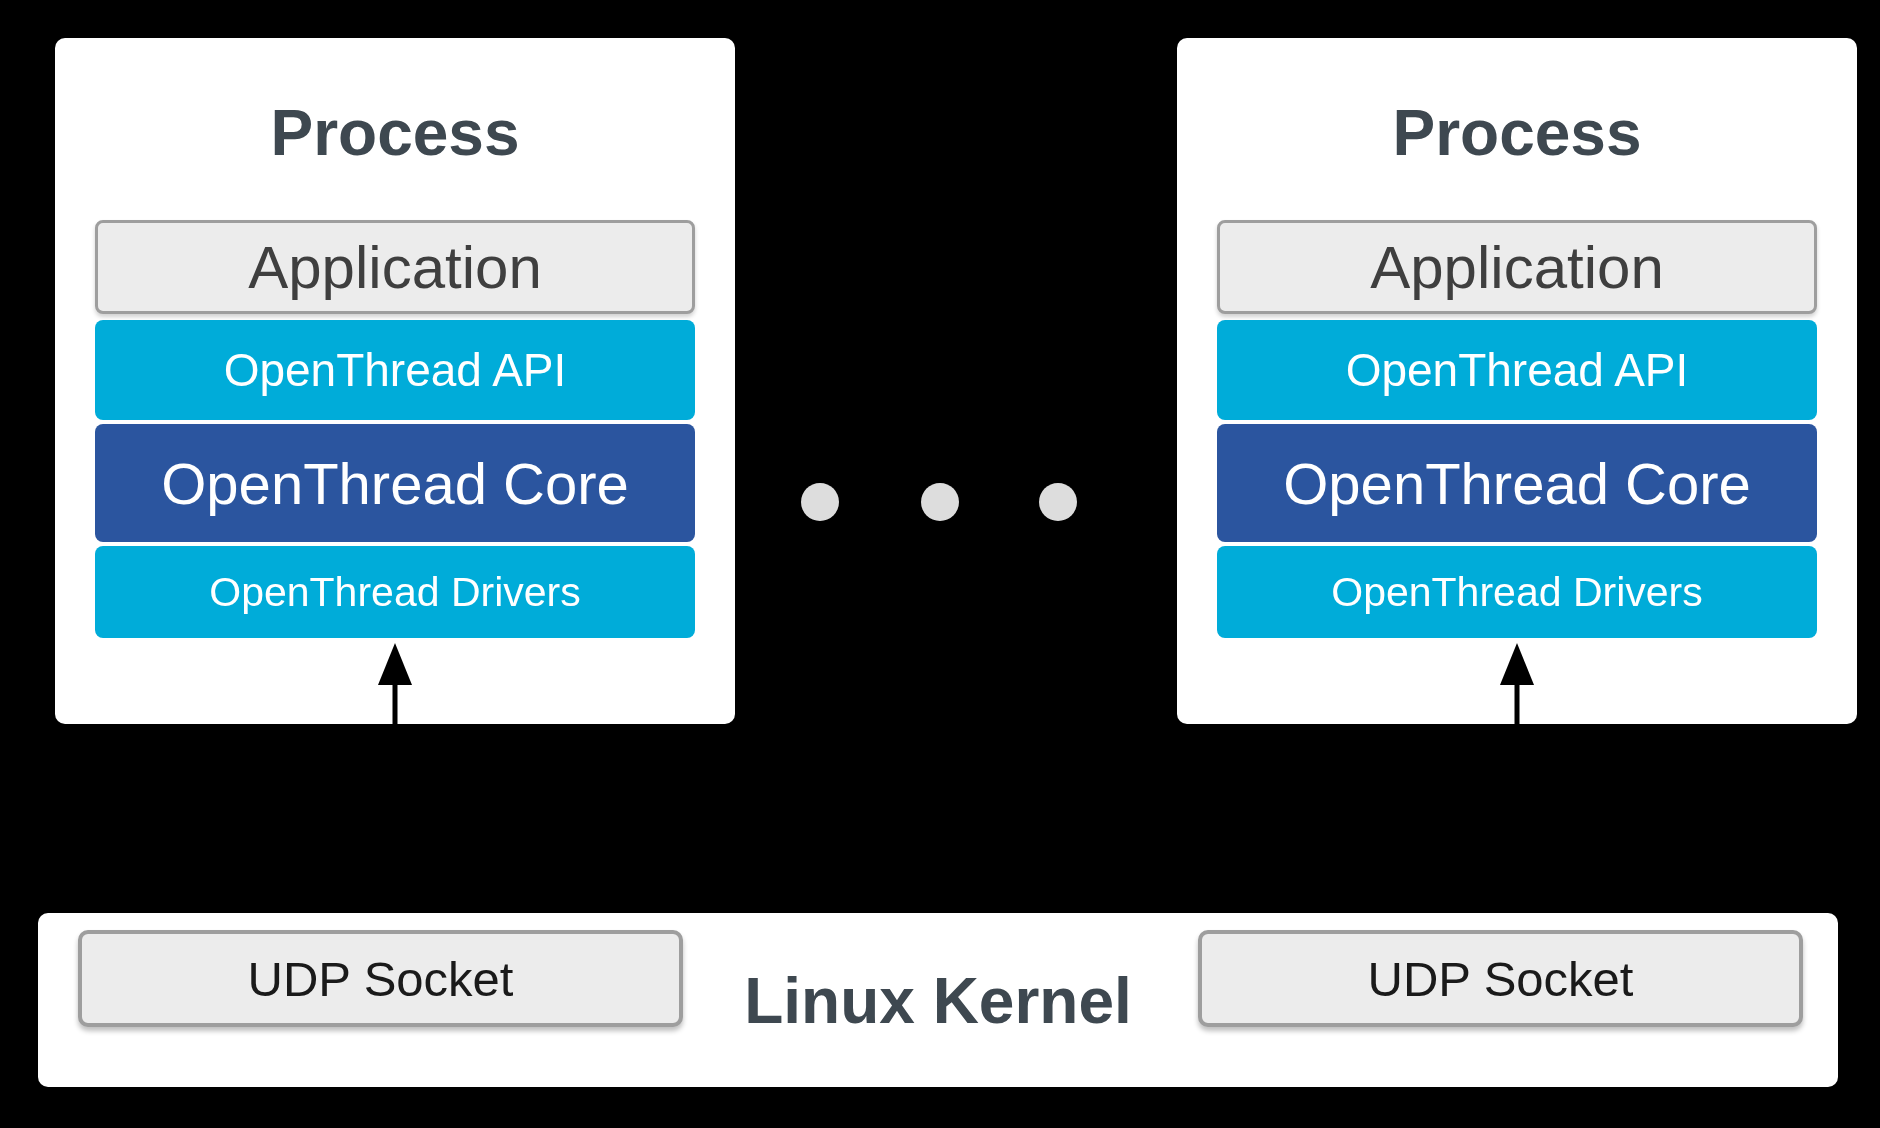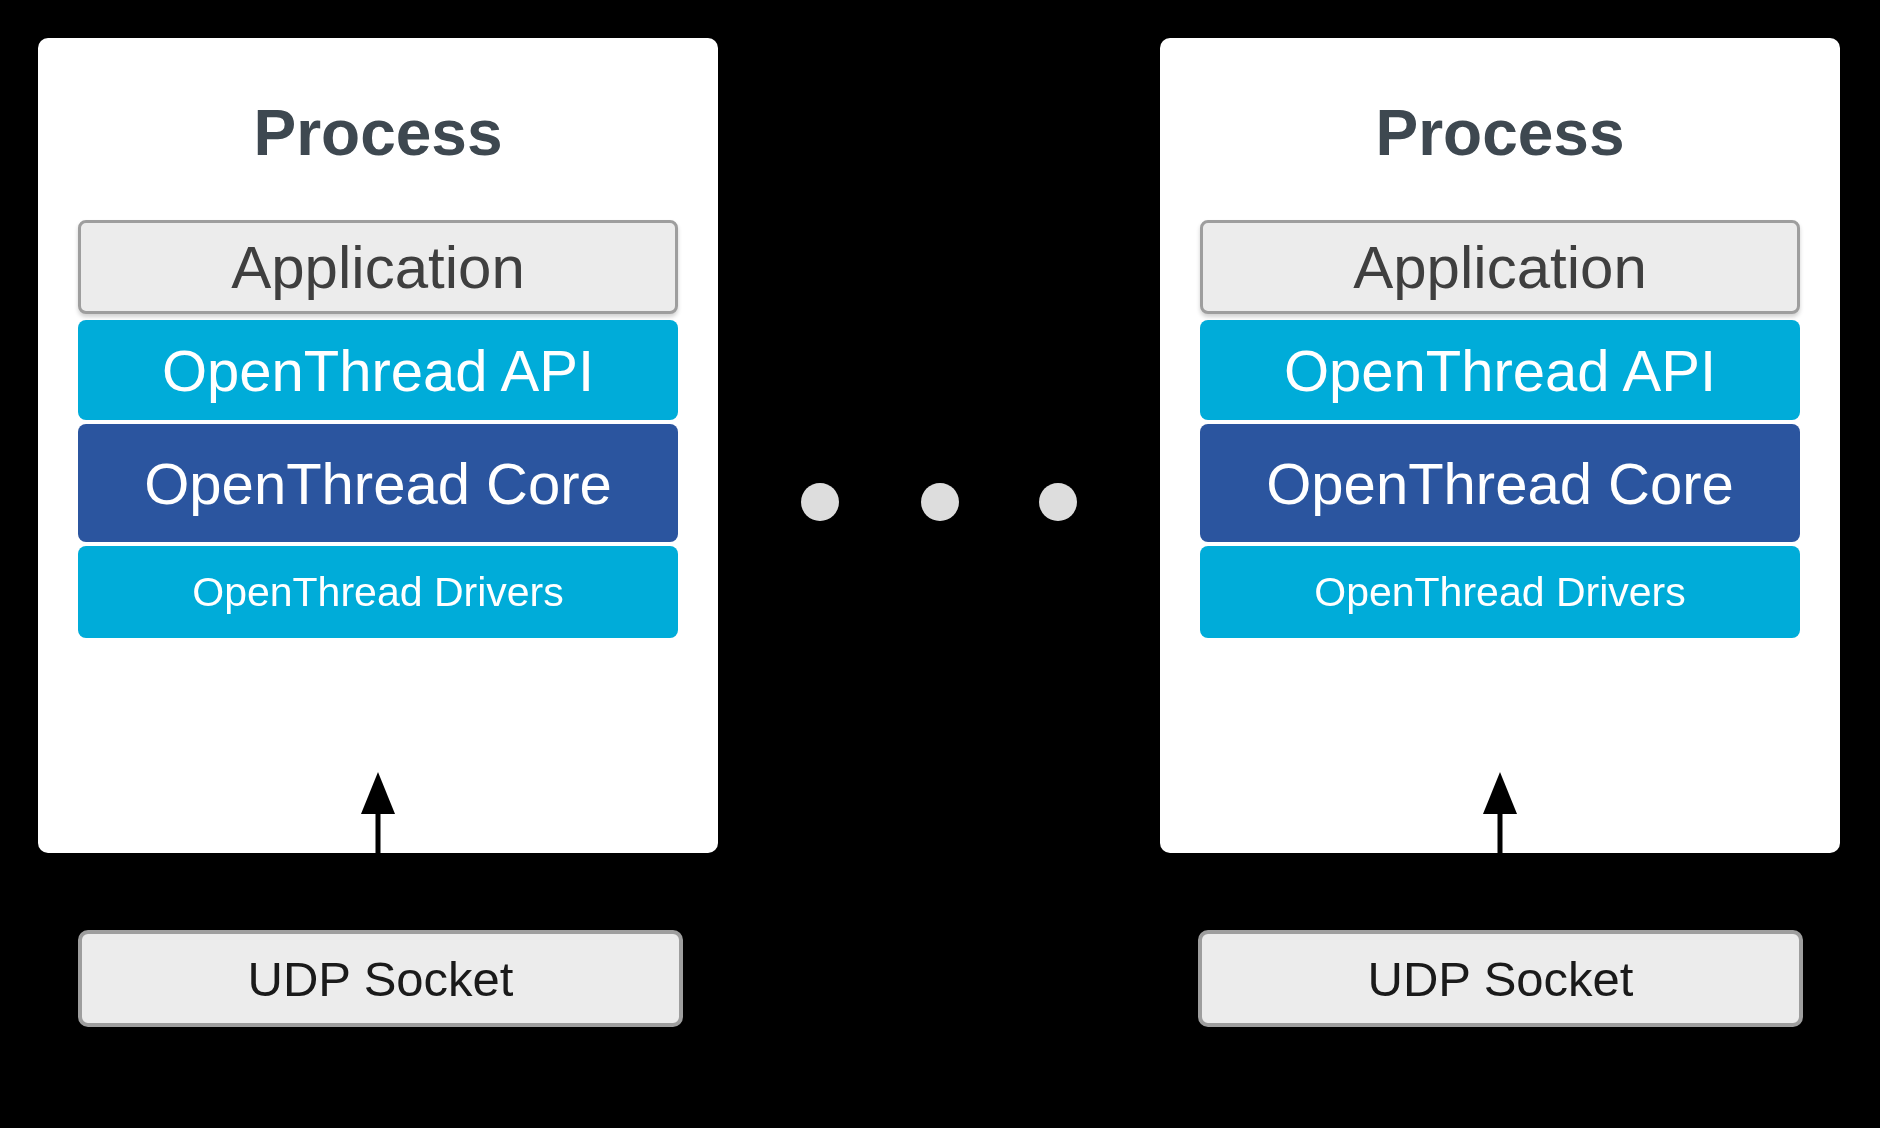--- a/index.html
+++ b/index.html
@@ -25,23 +25,24 @@
     position:relative;
     width:1880px;
     height:1128px;
     background:var(--background);
     overflow:hidden;
   }
   .process-box{
     position:absolute;
     top:38px;
     width:680px;
-    height:815px;
+    height:686px;
     background:var(--box-bg);
     border-radius:10px;
+    margin-left:17px;
   }
   .process-box.left{left:38px;}
   .process-box.right{left:1160px;}
   .process-title{
     position:absolute;
     top:62px;
     left:0; right:0;
     text-align:center;
     font-size:64px;
     line-height:1.05;
@@ -64,21 +65,21 @@
     background:var(--gray-fill);
     border:3px solid var(--gray-border);
     color:var(--label-dark);
     font-size:60px;
     box-shadow:0 3px 4px rgba(0,0,0,0.18);
   }
   .layer.api{
     top:282px; height:100px;
     background:var(--light-blue);
     color:#ffffff;
-    font-size:58px;
+    font-size:46px;
   }
   .layer.core{
     top:386px; height:118px;
     background:var(--dark-blue);
     color:#ffffff;
     font-size:58px;
     align-items:center;
   }
   .layer.drivers{
     top:508px; height:92px;
@@ -203,20 +204,23 @@
     </div>
     <div class="layer drivers">
       <span>OpenThread Drivers</span>
     </div>
     <div class="up-arrow">
       <div class="head"></div>
       <div class="shaft"></div>
     </div>
   </div>
 
+  <div class="kernel-bar">
+    <div class="kernel-title">Linux Kernel</div>
+  </div>
 
   <div class="udp-box left">
     <span>UDP Socket</span>
   </div>
   <div class="udp-box right">
     <span>UDP Socket</span>
   </div>
 
 </div>
 

